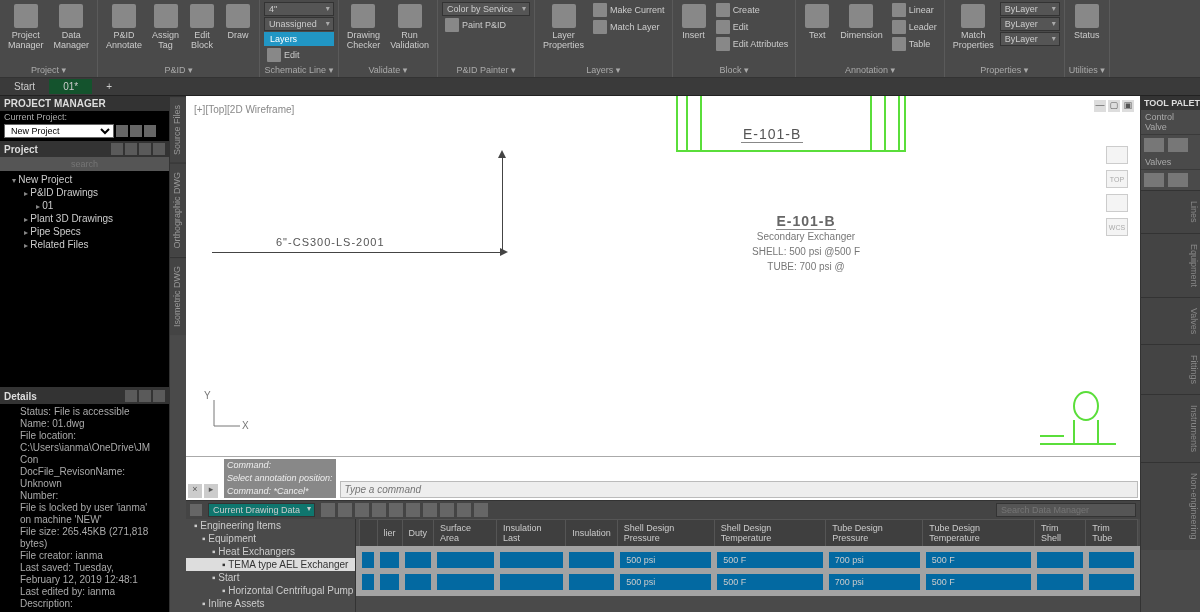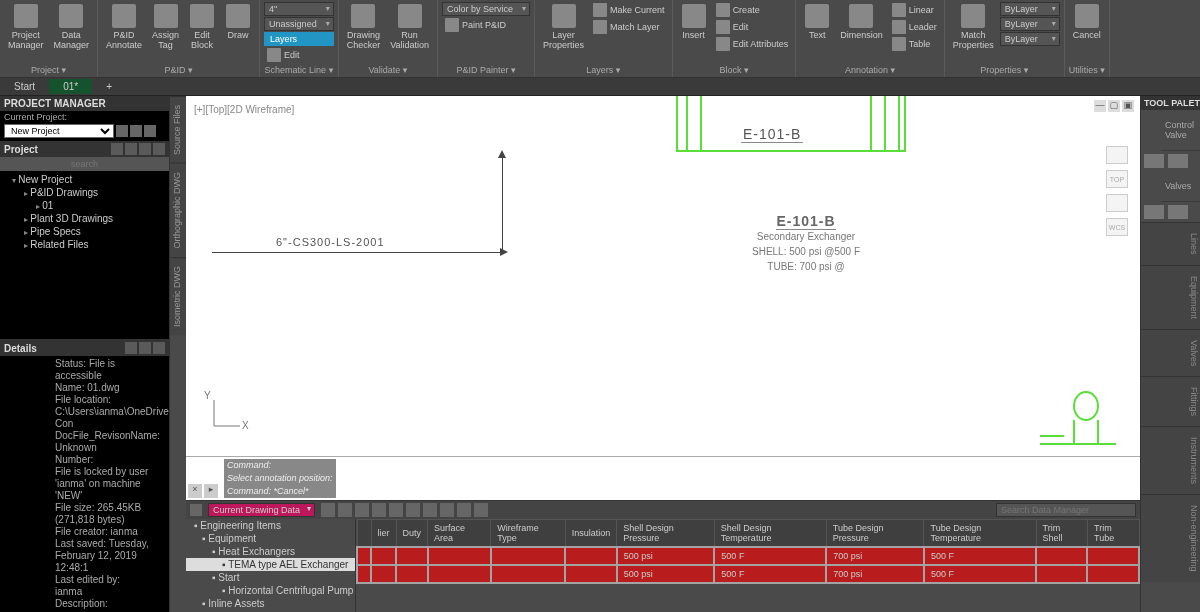--- a/index.html
+++ b/index.html
@@ -30,21 +30,21 @@
 .panel-hdr .tools span { width:12px; height:12px; background:#5a5a5a; cursor:pointer; }
 .cp-row { font-size:9px; color:#aaa; padding:1px 4px; }
 .cp-select { width:110px; background:#fff; color:#000; font-size:9px; border:1px solid #666; padding:0 2px; cursor:pointer; }
 .search { background:#555; border:none; color:#ccc; font-size:9px; padding:2px 4px; width:100%; text-align:center; }
 .tree { padding:2px 0; font-size:9px; color:#ccc; }
 .tree div { padding:1px 0 1px 12px; cursor:pointer; white-space:nowrap; }
 .tree div::before { content:"▸ "; color:#888; font-size:8px; }
 .tree .l1::before { content:"▾ "; }
 .tree .l2 { padding-left:24px; }
 .details { border-top:1px solid #333; }
-.details-body { font-size:9px; color:#aaa; padding:2px 20px; line-height:12px; overflow:hidden;margin-left:35px; }
+.details-body { font-size:9px; color:#aaa; padding:2px 20px; line-height:12px; overflow:hidden; }
 
 .center { flex:1; display:flex; min-width:0; }
 .vtabs { width:16px; background:#4a4a4a; display:flex; flex-direction:column; }
 .vtab { writing-mode:vertical-rl; transform:rotate(180deg); font-size:9px; color:#999; padding:8px 2px; cursor:pointer; background:#444; border-bottom:1px solid #333; text-align:center; }
 .canvas-wrap { flex:1; display:flex; flex-direction:column; min-width:0; }
 .canvas { flex:1; background:#fff; position:relative; overflow:hidden; }
 .canvas-label { position:absolute; top:8px; left:8px; color:#888; font-size:10px; }
 .canvas-ctrls { position:absolute; top:4px; right:6px; display:flex; gap:2px; }
 .canvas-ctrls span { width:12px; height:12px; background:#ddd; color:#555; font-size:9px; text-align:center; cursor:pointer; }
 .nav-cube { position:absolute; right:12px; top:50px; display:flex; flex-direction:column; gap:6px; align-items:center; }
@@ -65,39 +65,39 @@
 .mystery { position:absolute; right:24px; bottom:8px; width:76px; height:60px; }
 .mystery svg { stroke:#5ade3a; stroke-width:2; fill:none; }
 
 .cmdarea { background:#fff; border-top:1px solid #aaa; display:flex; align-items:flex-end; padding:2px; gap:4px; }
 .cmd-hist { background:#888; color:#eee; font-size:9px; font-style:italic; padding:1px 3px; line-height:11px; }
 .cmd-in { flex:1; background:#eee; border:1px solid #bbb; color:#888; font-size:10px; font-style:italic; padding:2px 4px; }
 .cmd-ctrls span { width:14px; height:14px; display:inline-block; background:#ccc; color:#555; text-align:center; font-size:9px; cursor:pointer; margin-right:2px; }
 
 .dm { height:112px; background:#4a4a4a; border-top:1px solid #333; display:flex; flex-direction:column; }
 .dm-bar { display:flex; align-items:center; background:#444; padding:2px 4px; gap:6px; }
-.dm-drop { background:#be185d; border:1px solid #333; color:#ccc; font-size:9px; padding:1px 14px 1px 4px; cursor:pointer; position:relative; }
+.dm-drop { background:#0f766e; border:1px solid #333; color:#ccc; font-size:9px; padding:1px 14px 1px 4px; cursor:pointer; position:relative; }
 .dm-drop::after { content:"▾"; position:absolute; right:3px; top:0; font-size:8px; }
 .dm-tools { display:flex; gap:3px; }
 .dm-tools span { width:14px; height:14px; background:#666; cursor:pointer; }
 .dm-search { margin-left:auto; background:#555; border:1px solid #333; color:#aaa; font-size:9px; padding:1px 4px; width:140px; }
 .dm-body { flex:1; display:flex; }
 .dm-tree { width:170px; background:#4a4a4a; border-right:1px solid #333; font-size:9px; color:#ccc; overflow:hidden; }
 .dm-tree div { padding:1px 0 1px 8px; cursor:pointer; white-space:nowrap; }
 .dm-tree .d1 { padding-left:16px; }
 .dm-tree .d2 { padding-left:26px; }
 .dm-tree .d3 { padding-left:36px; background:#ddd; color:#333; }
 .dm-table { flex:1; overflow:hidden; }
 table { width:100%; border-collapse:collapse; }
 th { background:#3f3f3f; color:#ccc; font-size:9px; font-weight:normal; text-align:left; padding:3px 6px; border:1px solid #555; line-height:10px; }
-td { background:#b91c1c; color:#ccc; font-size:9px; padding:3px 6px; border:2px solid #a3a3a3; height:18px; }
+td { background:#0369a1; color:#ccc; font-size:9px; padding:3px 6px; border:6px solid #a3a3a3; height:18px; }
 
 .right { width:60px; background:#4a4a4a; border-left:1px solid #333; display:flex; flex-direction:column; }
 .right-hdr { background:#333; color:#ddd; font-size:9px; font-weight:bold; padding:2px 3px; white-space:nowrap; overflow:hidden; }
-.pal-cat { font-size:9px; color:#aaa; padding:10px 4px; cursor:pointer; border-bottom:1px solid #3a3a3a;margin-left:20px; }
+.pal-cat { font-size:9px; color:#aaa; padding:2px 4px; cursor:pointer; border-bottom:1px solid #3a3a3a; }
 .pal-icons { display:flex; gap:4px; padding:3px; }
 .pal-icons span { width:20px; height:14px; cursor:pointer; }
 .rvtab { writing-mode:vertical-rl; font-size:9px; color:#888; background:#444; padding:10px 1px; border-top:1px solid #333; cursor:pointer; text-align:center; }
 </style>
 </head>
 <body>
 
 <div class="ribbon" id="ribbon">
     <div class="ribbon-group">
       <div class="ribbon-btns">
@@ -222,21 +222,21 @@
           <div class="ribbon-drop">ByLayer</div>
           <div class="ribbon-drop">ByLayer</div>
         </div>
       </div>
       <div class="ribbon-group-title">Properties ▾</div>
     </div>
     <div class="ribbon-group">
       <div class="ribbon-btns">
         <div class="big-btn">
           <div class="icon"></div>
-          <span>Cancel</span>
+          <span>Status</span>
         </div>
       </div>
       <div class="ribbon-group-title">Utilities ▾</div>
     </div>
   </div>
 
 <div class="tabs" id="tabs">
     <div class="tab">Start</div>
     <div class="tab active">01*</div>
     <div class="tab">+</div>
@@ -356,20 +356,21 @@
 
       <div class="cmdarea">
         <div class="cmd-ctrls">
           <span>×</span><span>▸</span>
         </div>
         <div id="cmdh">
             <div class="cmd-hist">Command:</div>
             <div class="cmd-hist">Select annotation position:</div>
             <div class="cmd-hist">Command: *Cancel*</div>
           </div>
+        <input class="cmd-in" placeholder="Type a command" style="">
       </div>
 
       <div class="dm">
         <div class="dm-bar">
           <span style="width:12px;height:12px;background:#666;cursor:pointer"></span>
           <div class="dm-drop">Current Drawing Data</div>
           <div class="dm-tools">
             <span></span>
               <span></span>
               <span></span>
@@ -395,21 +396,21 @@
               <div class="d2">▪ Hand Valves</div>
             </div>
           <div class="dm-table">
             <table>
                 <thead>
                   <tr id="dmh">
                     <th></th>
                     <th>lier</th>
                     <th>Duty</th>
                     <th>Surface Area</th>
-                    <th>Wireframe Type</th>
+                    <th>Insulation Last</th>
                     <th>Insulation</th>
                     <th>Shell Design Pressure</th>
                     <th>Shell Design Temperature</th>
                     <th>Tube Design Pressure</th>
                     <th>Tube Design Temperature</th>
                     <th>Trim Shell</th>
                     <th>Trim Tube</th>
                   </tr>
                 </thead>
                 <tbody id="dmb">

